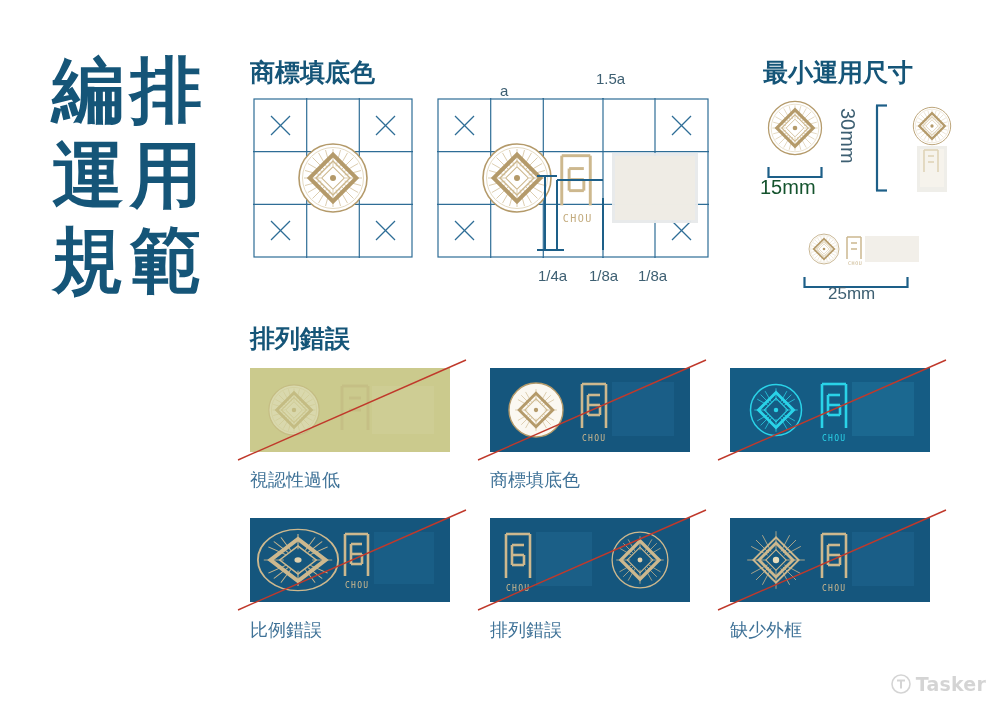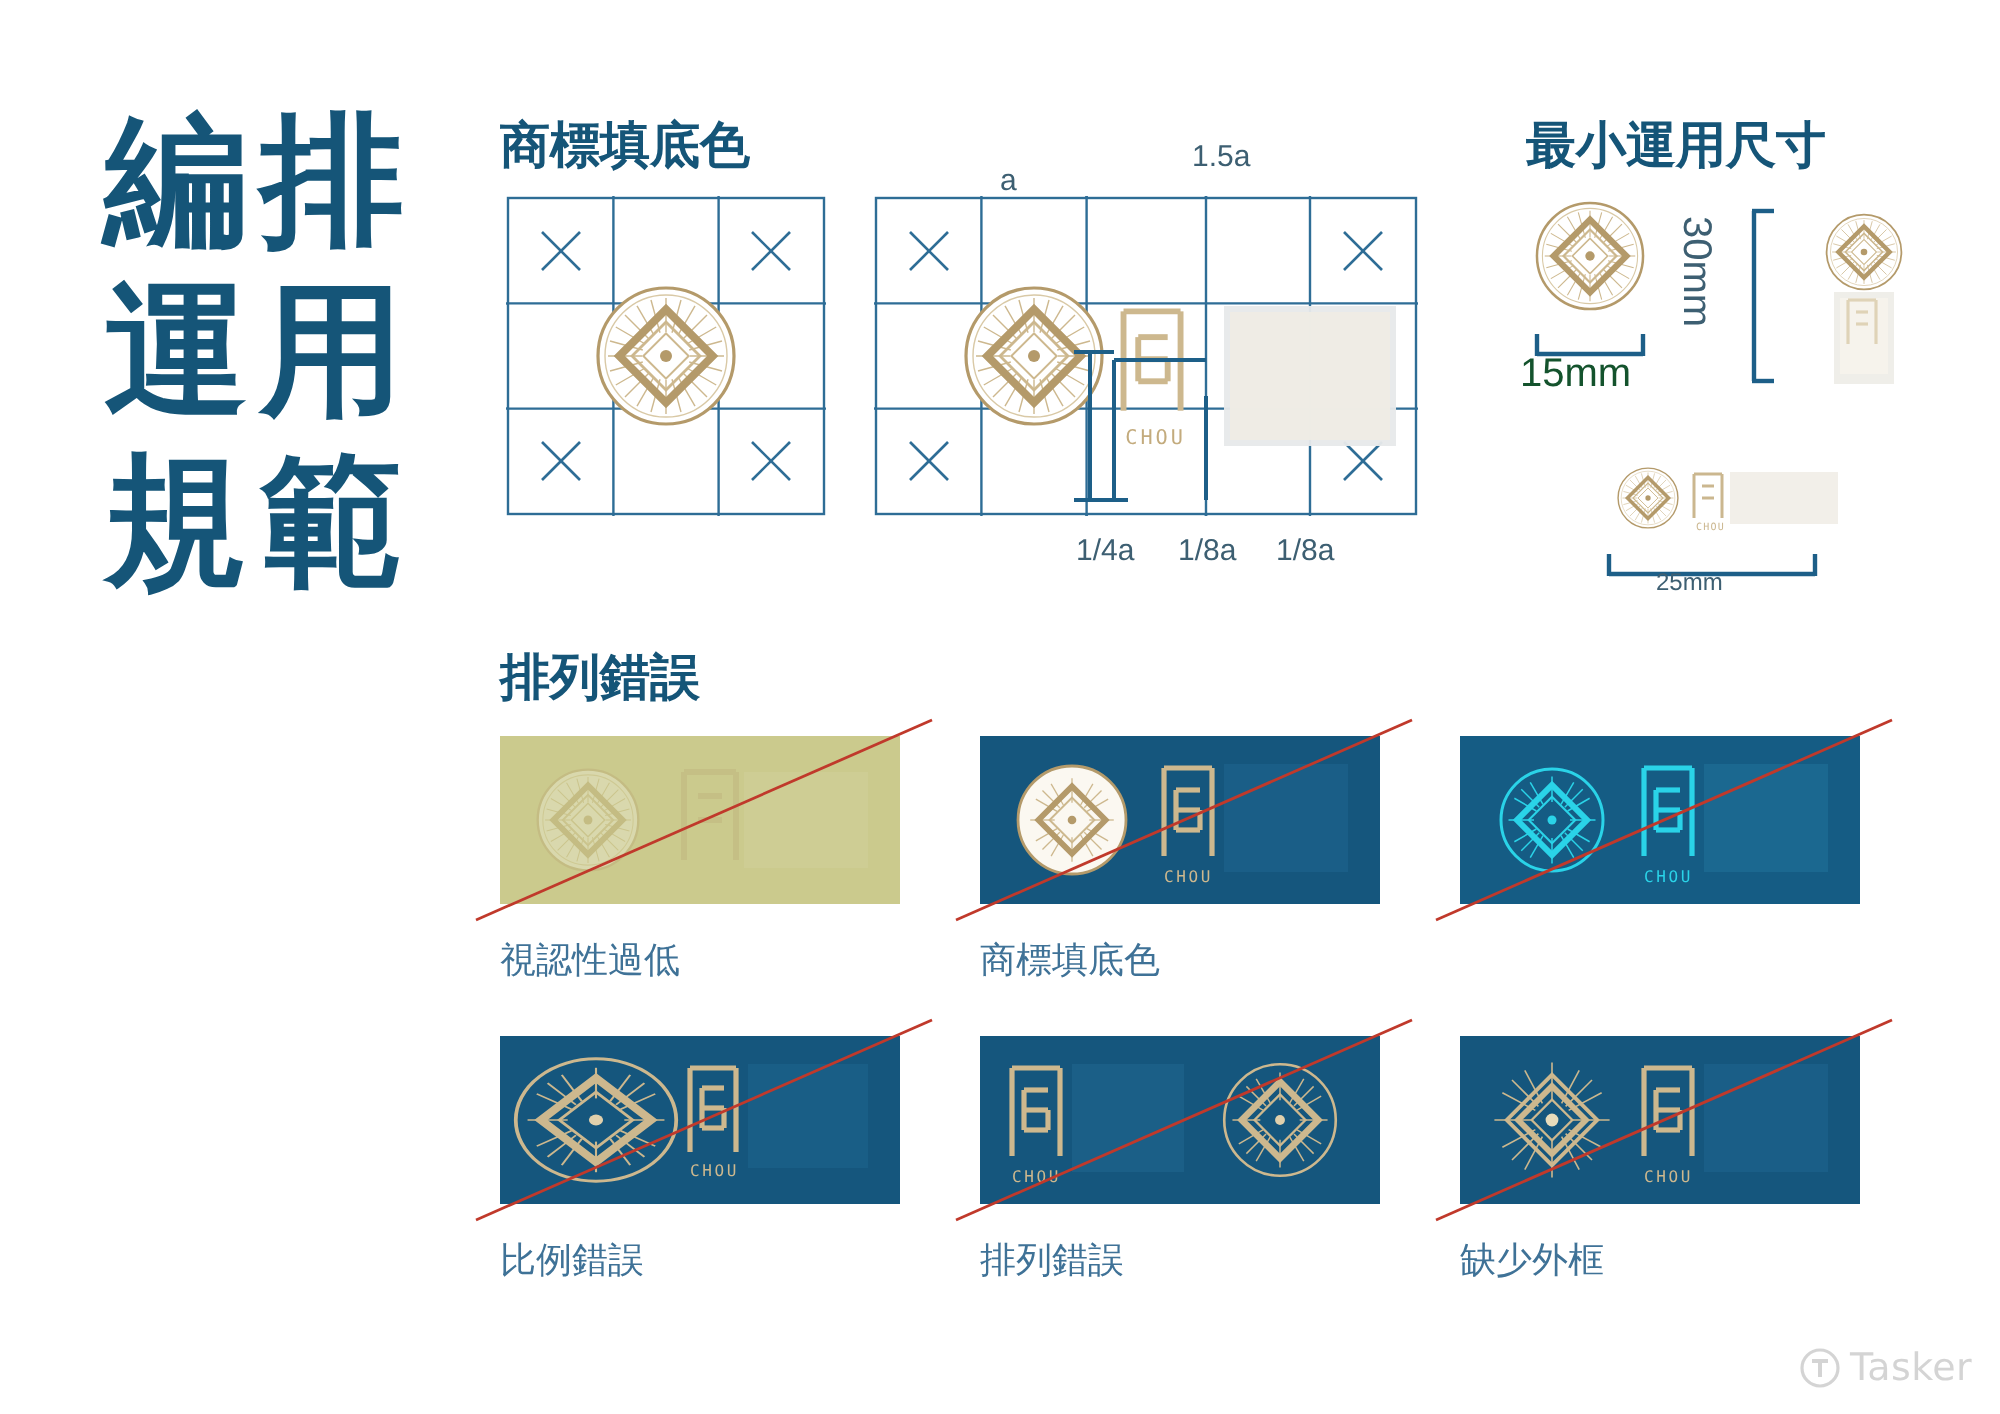--- a/index.html
+++ b/index.html
@@ -72,21 +72,21 @@
     font-family:"Liberation Sans","DejaVu Sans",sans-serif;
     font-size:20px;color:#3d5f72;
     writing-mode:vertical-rl;
   }
   #ms-lock-v{left:905px;top:104px;width:54px;height:92px;}
   #ms-lock-h{left:805px;top:232px;width:120px;height:36px;}
   #ms-rule25{left:803px;top:276px;width:106px;height:14px;}
   #lab-25mm{
     position:absolute;left:828px;top:284px;
     font-family:"Liberation Sans","DejaVu Sans",sans-serif;
-    font-size:12px;color:#3d5f72;
+    font-size:17px;color:#3d5f72;
   }
 
   
   .err-grid{
     position:absolute;left:250px;top:368px;
     width:720px;
     display:grid;grid-template-columns:repeat(3,240px);
     grid-auto-rows:150px;
   }
   .err-cell{position:relative;width:240px;height:150px;}
@@ -106,21 +106,21 @@
   }
 
   
   #watermark{
     position:absolute;right:14px;bottom:12px;
     display:flex;align-items:center;gap:5px;
     opacity:.42;
   }
   #watermark .wm-text{
     font-family:"DejaVu Sans","Liberation Sans",sans-serif;
-    font-weight:normal;font-size:19px;color:#9b9b9b;letter-spacing:.2px;
+    font-weight:bold;font-size:19px;color:#9b9b9b;letter-spacing:.2px;
   }
 </style>
 </head>
 <body>
 
 <div class="page">
 
   <div class="title-block">
     <div class="title-col">
       <span>排</span>

